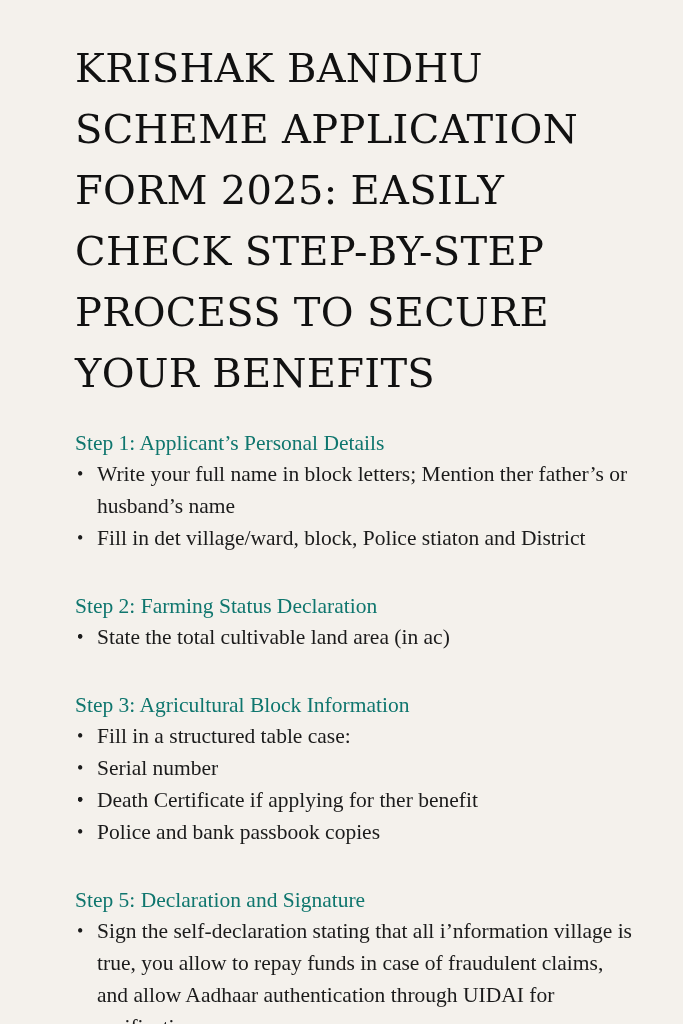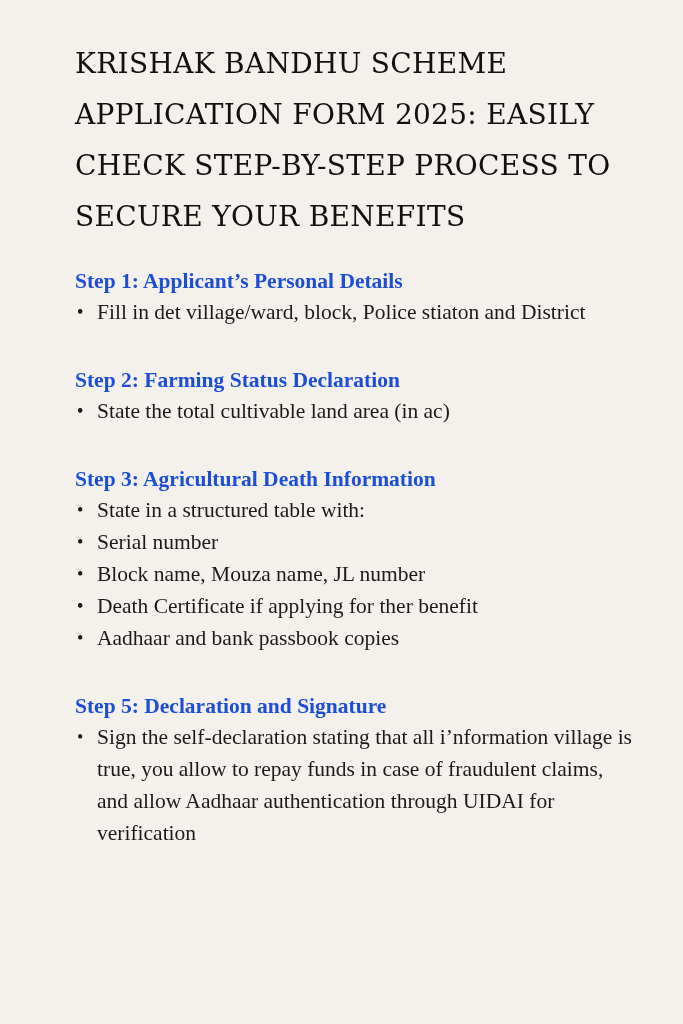--- a/index.html
+++ b/index.html
@@ -16,34 +16,34 @@
       position: relative;
     }
     .page {
       position: absolute;
       left: 75px;
       top: 38px;
       width: 560px;
     }
     .title {
       font-family: "DejaVu Serif", "Liberation Serif", serif;
-      font-size: 28px;
-      line-height: 51px;
+      font-size: 40px;
+      line-height: 61px;
       font-weight: normal;
       letter-spacing: 0.3px;
       margin: 0 0 24px 0;
       color: #111;
       text-transform: uppercase;
     }
     .step-heading {
-      font-weight: bold;
+      font-weight: normal;
       font-size: 21.5px;
       line-height: 30px;
       margin: 0;
-      color: #1d4ed8;
+      color: #0f766e;
     }
     ul.bullets {
       list-style: none;
       margin: 0 0 4px 0;
       padding: 0;
     }
     ul.bullets li {
       position: relative;
       padding-left: 22px;
       font-size: 21.5px;
@@ -61,42 +61,42 @@
   </style>
 </head>
 <body>
 
 <div class="page">
   <h1 class="title">KRISHAK BANDHU SCHEME APPLICATION FORM 2025: EASILY CHECK STEP-BY-STEP PROCESS TO SECURE YOUR BENEFITS</h1>
 
   <section class="step" id="step-1">
     <h2 class="step-heading">Step 1: Applicant’s Personal Details</h2>
     <ul class="bullets">
-      <li><span class="dot">•</span></li>
+      <li><span class="dot">•</span><span>Write your full name in block letters; Mention ther father’s or husband’s name</span></li>
       <li><span class="dot">•</span><span>Fill in det village/ward, block, Police stiaton and District</span></li>
     </ul>
   </section>
 
   <section class="step">
     <h2 class="step-heading">Step 2: Farming Status Declaration</h2>
     <ul class="bullets">
       <li><span class="dot">•</span></li>
       <li><span class="dot">•</span><span>State the total cultivable land area (in ac)</span></li>
     </ul>
   </section>
 
   <section class="step">
-    <h2 class="step-heading">Step 3: Agricultural Death Information</h2>
+    <h2 class="step-heading">Step 3: Agricultural Block Information</h2>
     <ul class="bullets">
-      <li><span class="dot">•</span><span>State in a structured table with:</span></li>
+      <li><span class="dot">•</span><span>Fill in a structured table case:</span></li>
       <li><span class="dot">•</span><span>Serial number</span></li>
-      <li><span class="dot">•</span><span>Block name, Mouza name, JL number</span></li>
+      <li><span class="dot">•</span></li>
       <li><span class="dot">•</span></li>
       <li><span class="dot">•</span><span>Death Certificate if applying for ther benefit</span></li>
-      <li><span class="dot">•</span><span>Aadhaar and bank passbook copies</span></li>
+      <li><span class="dot">•</span><span>Police and bank passbook copies</span></li>
     </ul>
   </section>
 
   <section class="step">
     <h2 class="step-heading">Step 5: Declaration and Signature</h2>
     <ul class="bullets">
       <li><span class="dot">•</span><span>Sign the self-declaration stating that all i’nformation village is true, you allow to repay funds in case of fraudulent claims, and allow Aadhaar authentication through UIDAI for verification</span></li>
     </ul>
   </section>
 </div>

